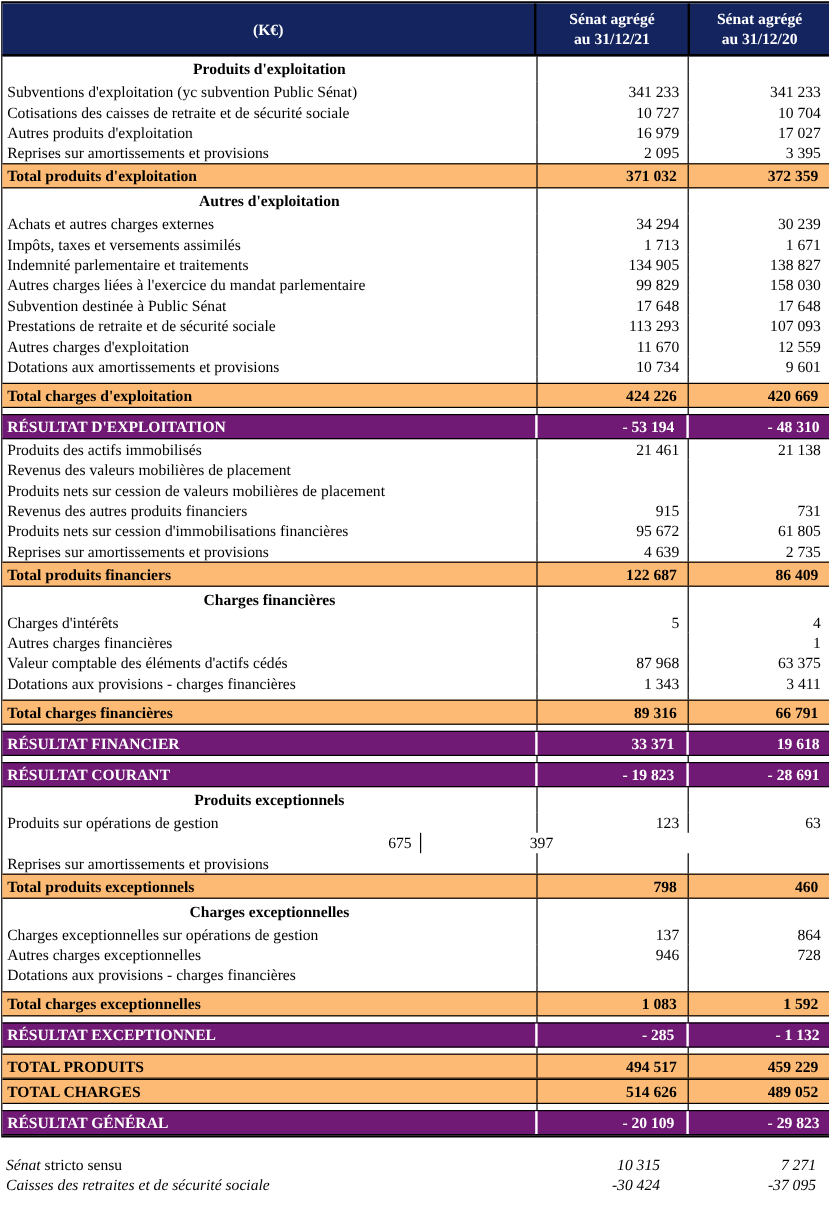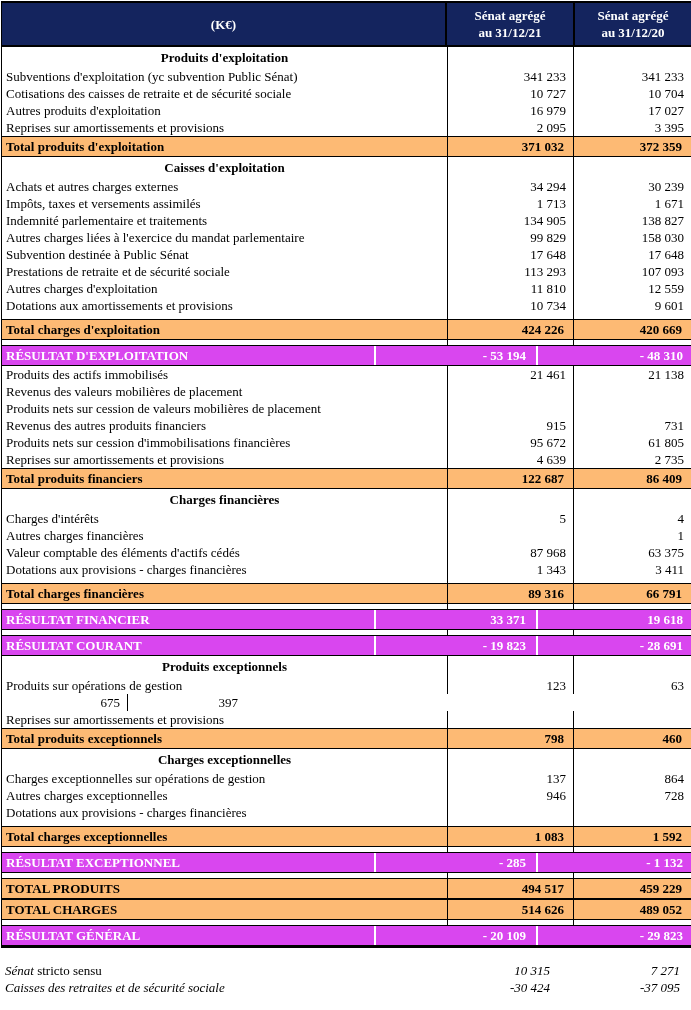--- a/index.html
+++ b/index.html
@@ -16,31 +16,31 @@
     border-top-width:2px;
     border-bottom-width:2px;
   }
   
   .thead{display:flex;background:#14245E;color:#fff;font-weight:700;border-bottom:2px solid #000;}
   .thead .h-cell{height:42px;display:flex;flex-direction:column;justify-content:center;align-items:center;text-align:center;line-height:17px;}
   .h-label{flex:1;border-right:2px solid #000;}
   .h-col{width:126px;border-right:2px solid #000;}
   .h-col.last{width:116px;border-right:none;}
   
-  .row{display:flex;}
+  .row{display:flex;justify-content:center;}
   .cell{box-sizing:border-box;overflow:hidden;white-space:nowrap;}
   .c-label{flex:1;padding-left:4px;border-right:1px solid #000;}
   .c-val{width:126px;text-align:right;padding-right:7px;border-right:1px solid #000;}
   .c-val.last{width:117px;border-right:none;}
   .row.section{height:21px;line-height:21px;font-weight:700;}
   .row.section .c-label{text-align:center;padding-left:0;}
   .row.data{height:17px;line-height:17px;}
   .row.total{height:19px;line-height:19px;font-weight:700;background:#fdba74;border-top:1px solid #000;border-bottom:1px solid #000;}
   .row.total .c-val{padding-right:9px;}
-  .row.result{height:19px;line-height:19px;font-weight:700;background:#d946ef;color:#fff;border-top:1px solid #000;border-bottom:1px solid #000;gap:36px;}
+  .row.result{height:19px;line-height:19px;font-weight:700;background:#701a75;color:#fff;border-top:1px solid #000;border-bottom:1px solid #000;}
   .row.result .c-label,.row.result .c-val{border-right:2px solid #fff;}
   .row.result .c-val.last{border-right:none;padding-right:8px;}
   .row.result .c-val{padding-right:10px;}
   .row.spacer{height:5px;}
   .row.spacer .c-label,.row.spacer .c-val{border-right:1px solid #000;}
   .row.spacer .c-val.last{border-right:none;}
   
   .footnotes{margin-top:14px;width:689px;font-style:italic;}
   .frow{display:flex;height:17px;line-height:17px;}
   .f-label{flex:1;padding-left:4px;white-space:nowrap;}
@@ -92,21 +92,21 @@
           <div class="cell c-label">Reprises sur amortissements et provisions</div>
           <div class="cell c-val">2 095</div>
           <div class="cell c-val last">3 395</div>
         </div>
         <div class="row total">
           <div class="cell c-label">Total produits d'exploitation</div>
           <div class="cell c-val">371 032</div>
           <div class="cell c-val last">372 359</div>
         </div>
         <div class="row section">
-          <div class="cell c-label">Caisses d'exploitation</div>
+          <div class="cell c-label">Autres d'exploitation</div>
           <div class="cell c-val"></div>
           <div class="cell c-val last"></div>
         </div>
         <div class="row data">
           <div class="cell c-label">Achats et autres charges externes</div>
           <div class="cell c-val">34 294</div>
           <div class="cell c-val last">30 239</div>
         </div>
         <div class="row data">
           <div class="cell c-label">Impôts, taxes et versements assimilés</div>
@@ -128,21 +128,21 @@
           <div class="cell c-val">17 648</div>
           <div class="cell c-val last">17 648</div>
         </div>
         <div class="row data">
           <div class="cell c-label">Prestations de retraite et de sécurité sociale</div>
           <div class="cell c-val">113 293</div>
           <div class="cell c-val last">107 093</div>
         </div>
         <div class="row data">
           <div class="cell c-label">Autres charges d'exploitation</div>
-          <div class="cell c-val">11 810</div>
+          <div class="cell c-val">11 670</div>
           <div class="cell c-val last">12 559</div>
         </div>
         <div class="row data">
           <div class="cell c-label">Dotations aux amortissements et provisions</div>
           <div class="cell c-val">10 734</div>
           <div class="cell c-val last">9 601</div>
         </div>
         <div class="row spacer">
           <div class="cell c-label"></div>
           <div class="cell c-val"></div>

